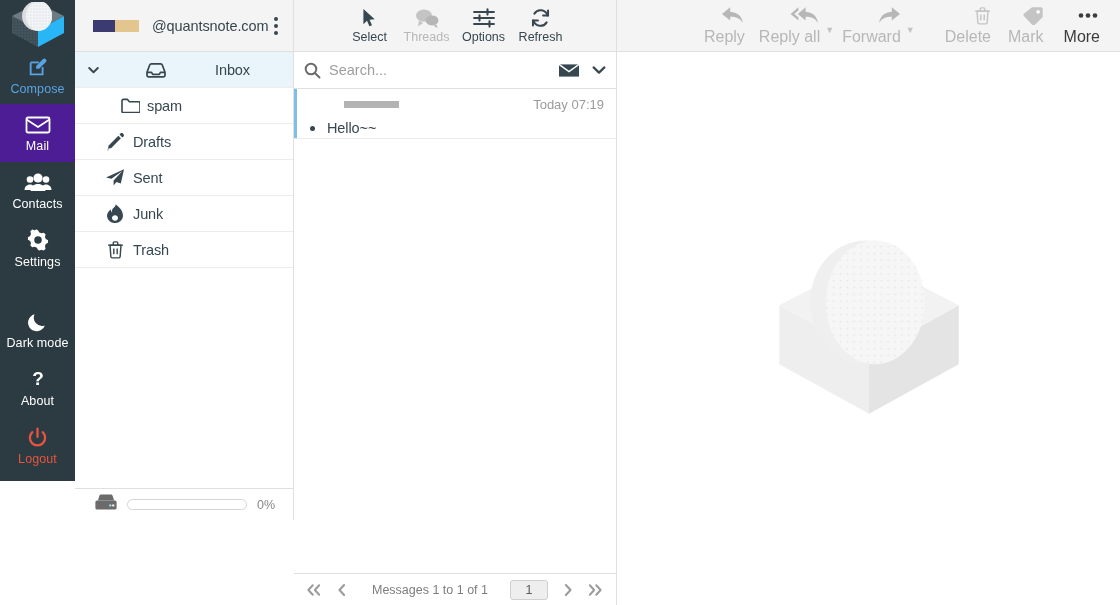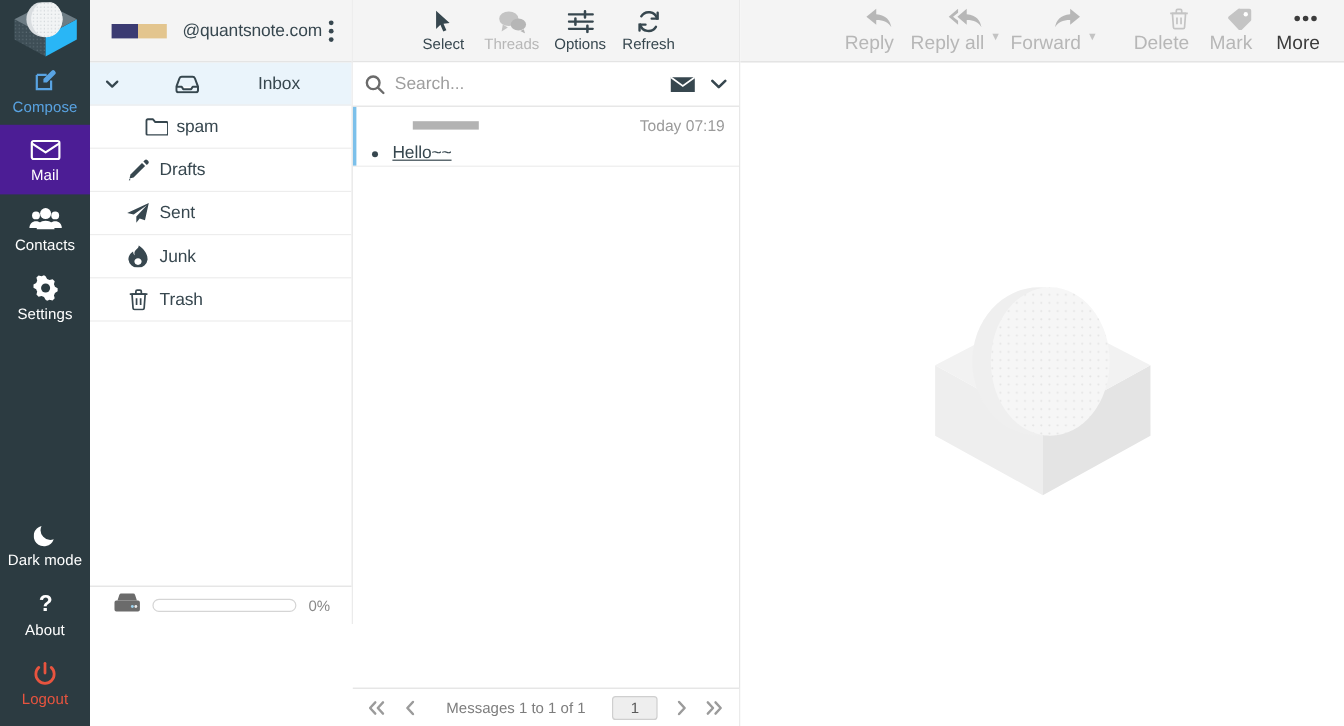--- a/index.html
+++ b/index.html
@@ -5,21 +5,21 @@
   * { box-sizing: border-box; margin: 0; padding: 0; }
   html, body {
     width: 1120px; height: 605px;
     font-family: "Liberation Sans", sans-serif;
     background: #fff; overflow: hidden;
   }
   #app { position: relative; width: 1120px; height: 605px; display: flex; }
 
   
   #tasklist {
-    width: 75px; height: 605px; background: #2c3b41;
+    width: 75px; height: 481px; background: #2c3b41;
     display: flex; flex-direction: column; align-items: stretch;
     flex: 0 0 75px; position: relative;
   }
   .logo-wrap {
     height: 48px; display: flex; align-items: center; justify-content: center;
     padding-top: 2px;
   }
   .task {
     display: flex; flex-direction: column; align-items: center; justify-content: center;
     height: 58px; color: #fff; cursor: pointer; text-decoration: none;
@@ -113,21 +113,21 @@
     padding: 6px 12px 6px 16px; cursor: pointer; background: #fff;
   }
   .msg:before {
     content: ""; position: absolute; left: 0; top: 0; bottom: 0; width: 3px; background: #7cc0ea;
   }
   .msg-row1 { display: flex; align-items: center; justify-content: space-between; height: 18px; }
   .redact-sender { display: inline-block; width: 55px; height: 7px; background: #b3b3b3; margin-left: 34px; }
   .msg-date { font-size: 13px; color: #9b9b9b; }
   .msg-row2 { display: flex; align-items: center; height: 22px; margin-top: 4px; }
   .unread-dot { width: 5px; height: 5px; border-radius: 50%; background: #37474f; margin-right: 12px; }
-  .msg-subject { font-size: 14.5px; color: #37474f; letter-spacing: -.1px; text-decoration: underline; }
+  .msg-subject { font-size: 14.5px; color: #37474f; letter-spacing: -.1px; }
 
   .ml-footer {
     height: 32px; border-top: 1px solid #e0e0e0; display: flex; align-items: center;
     justify-content: center; gap: 0; background: #fff; padding: 0 6px;
   }
   .pg-btn {
     width: 28px; height: 26px; display: flex; align-items: center; justify-content: center;
     color: #9b9b9b; cursor: pointer; font-size: 17px;
   }
   .pg-count { font-size: 12.5px; color: #7d7d7d; padding: 0 16px; white-space: nowrap; }

